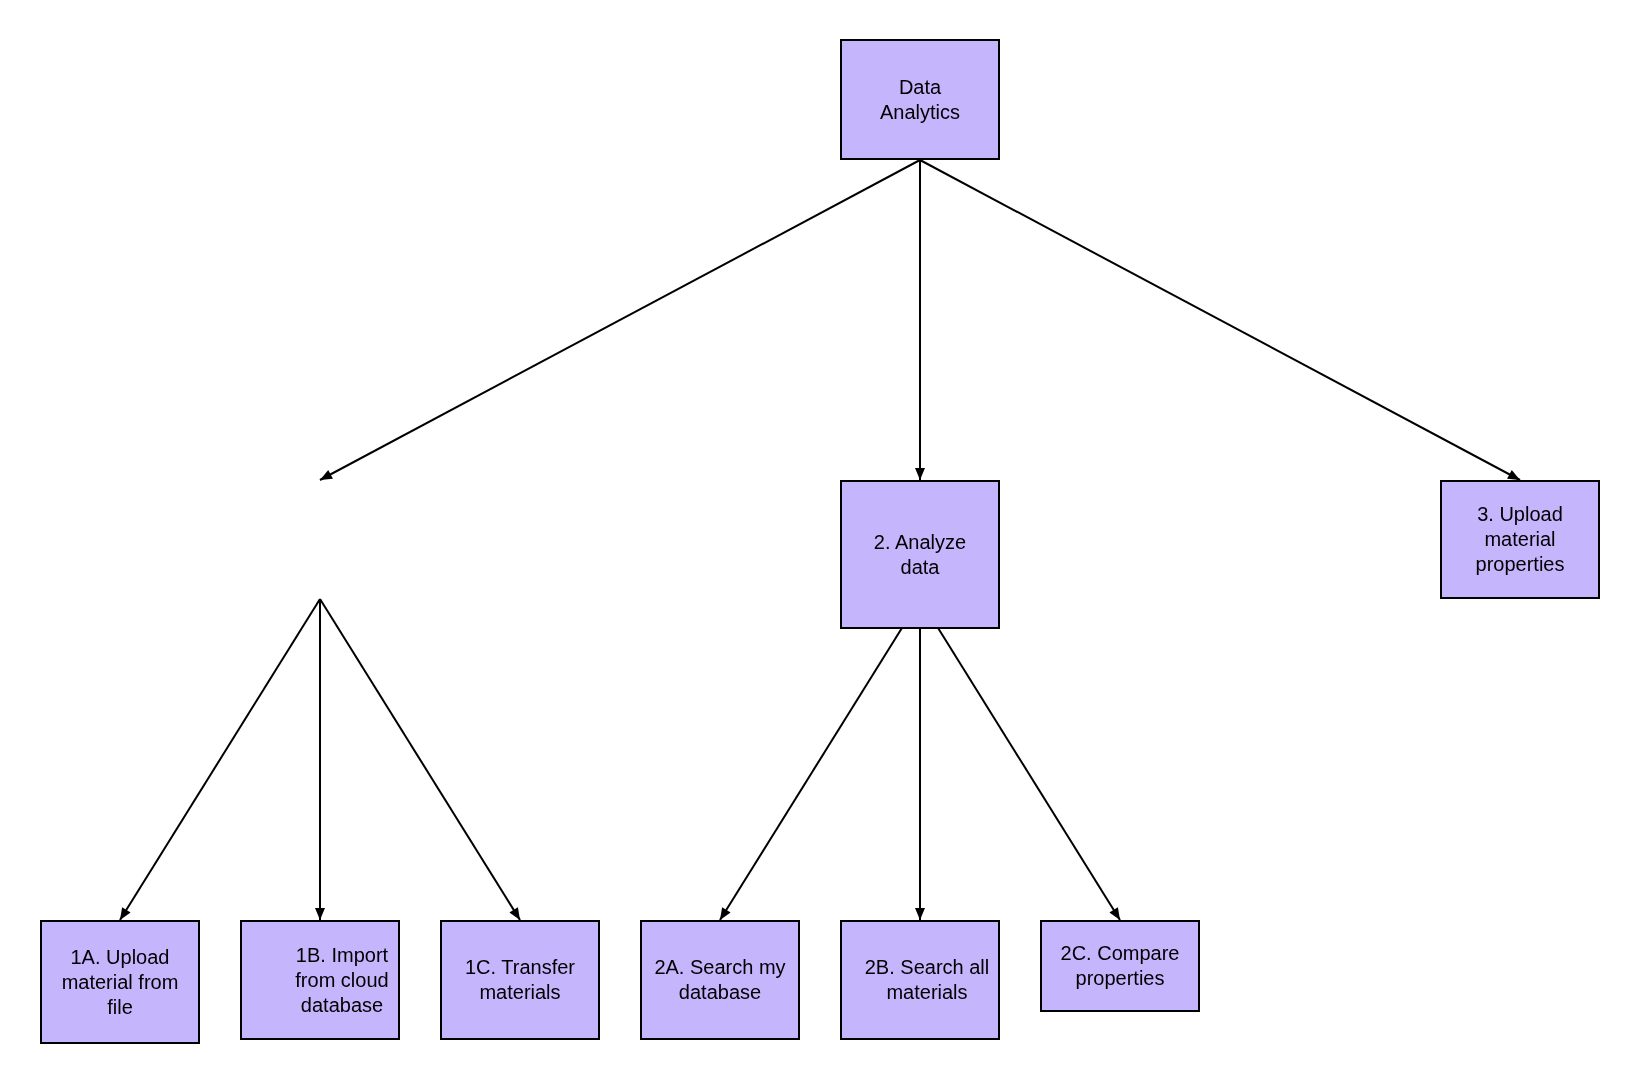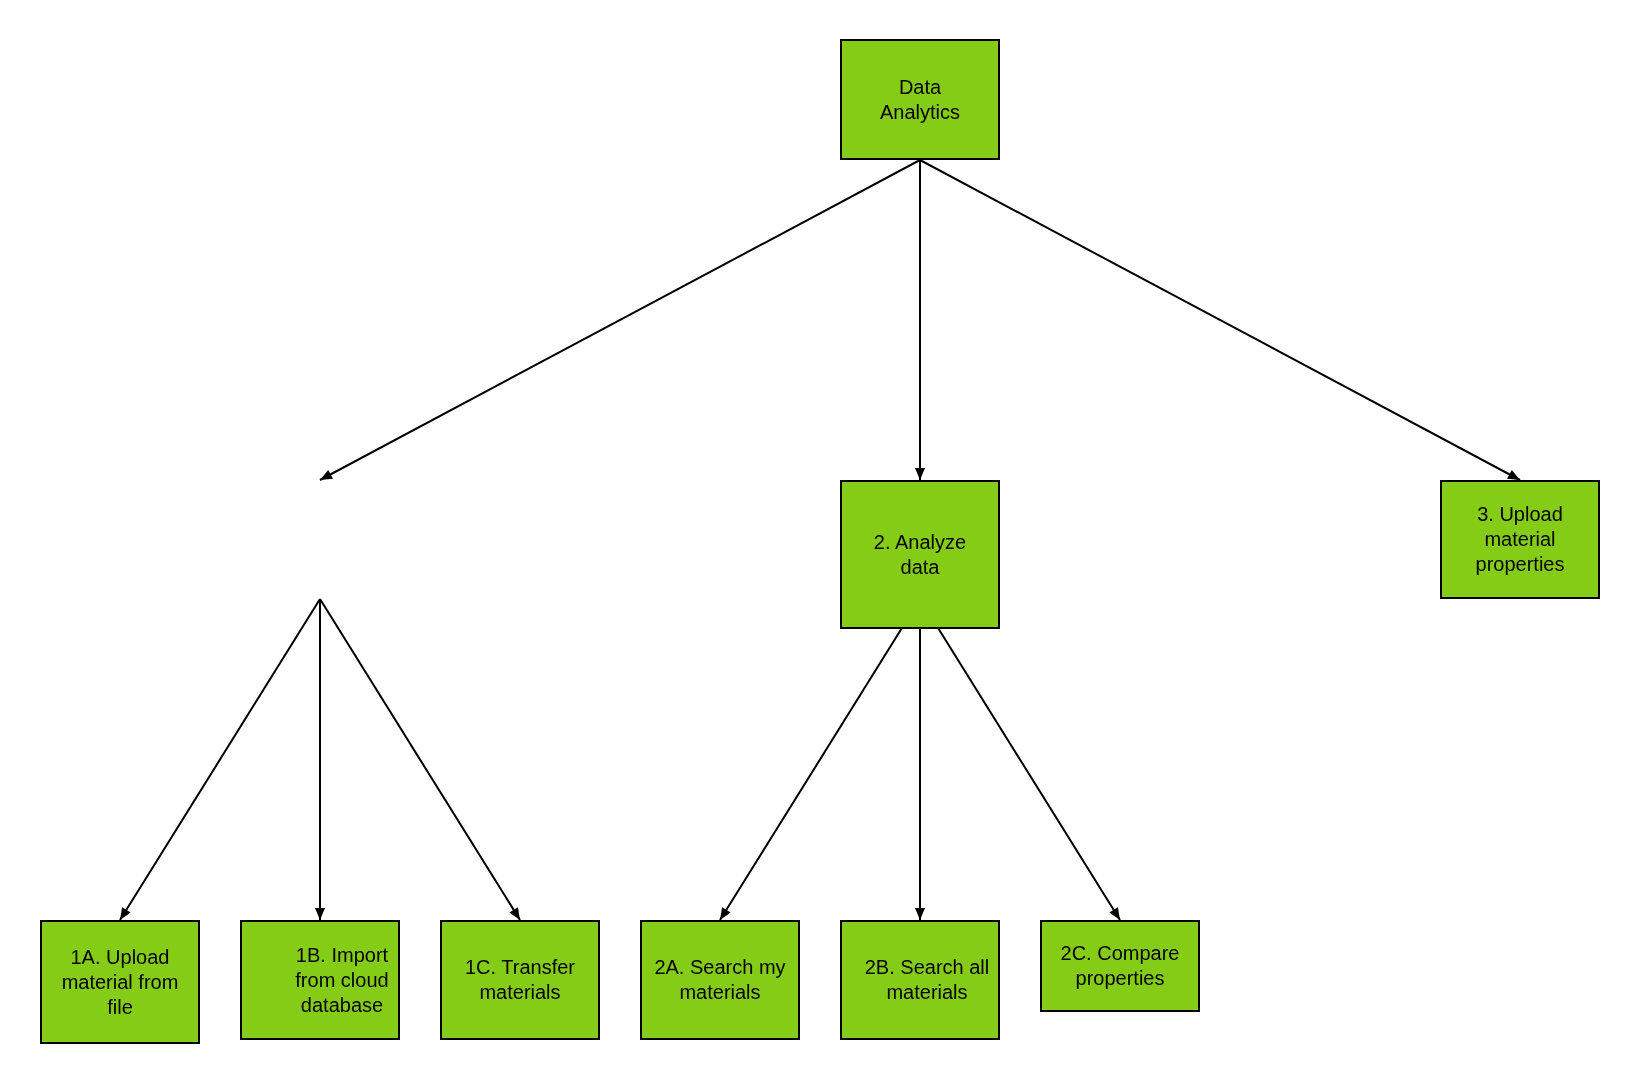--- a/index.html
+++ b/index.html
@@ -20,21 +20,21 @@
     left: 0;
     top: 0;
     width: 1640px;
     height: 1080px;
   }
   .node {
     position: absolute;
     box-sizing: border-box;
     width: 160px;
     border: 2px solid #000000;
-    background: #84cc16;
+    background: #c4b5fd;
     color: #000000;
     display: flex;
     align-items: center;
     justify-content: center;
     text-align: center;
     font-size: 20px;
     line-height: 25px;
     white-space: pre-line;
   }
 </style>
@@ -71,19 +71,19 @@
 
   <div class="node" style="left:40px;   top:920px; height:124px;">1A. Upload
 material from
 file</div>
   <div class="node" style="left:240px;  top:920px; height:120px;padding-left:44px;">1B. Import
 from cloud
 database</div>
   <div class="node" style="left:440px;  top:920px; height:120px;">1C. Transfer
 materials</div>
   <div class="node" style="left:640px;  top:920px; height:120px;">2A. Search my
-materials</div>
+database</div>
   <div class="node" style="left:840px;  top:920px; height:120px;padding-left:14px;">2B. Search all
 materials</div>
   <div class="node" style="left:1040px; top:920px; height:92px;">2C. Compare
 properties</div>
 
 </div>
 
 </body></html>

